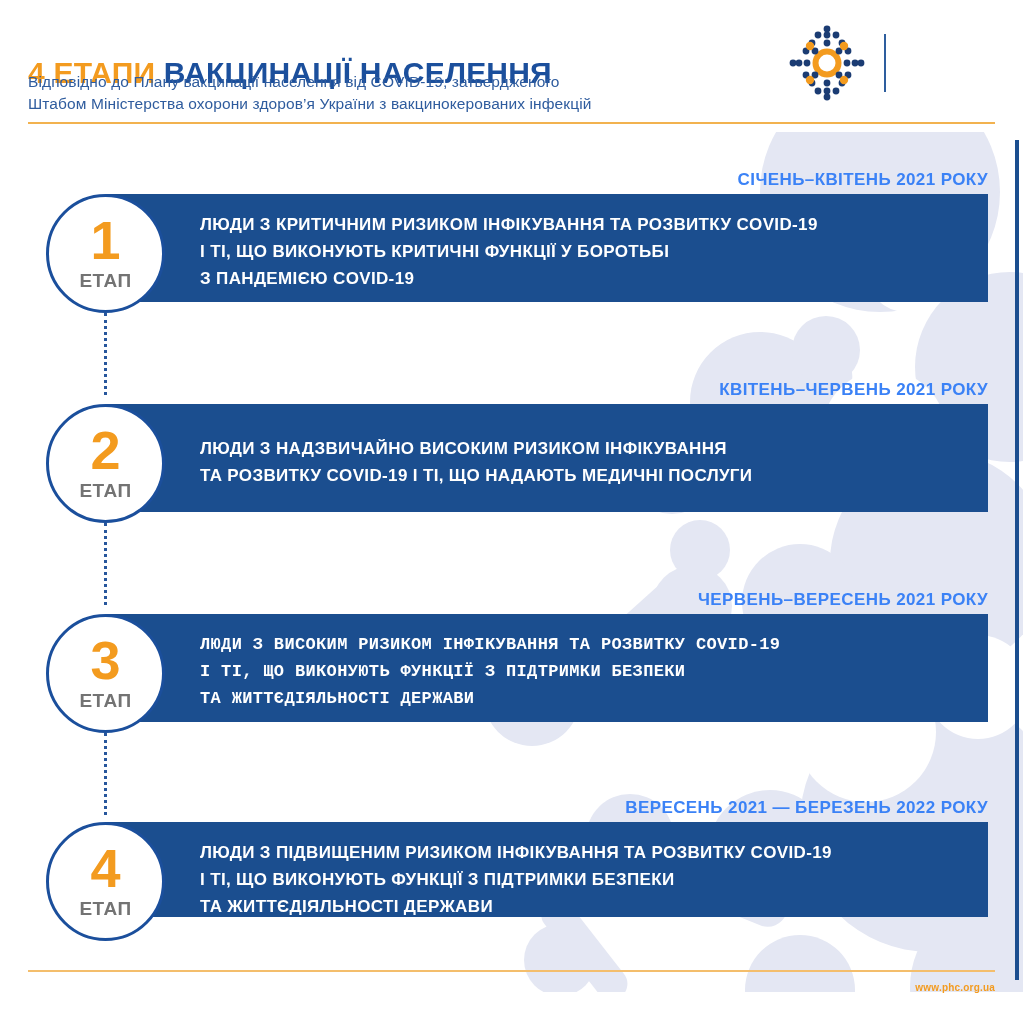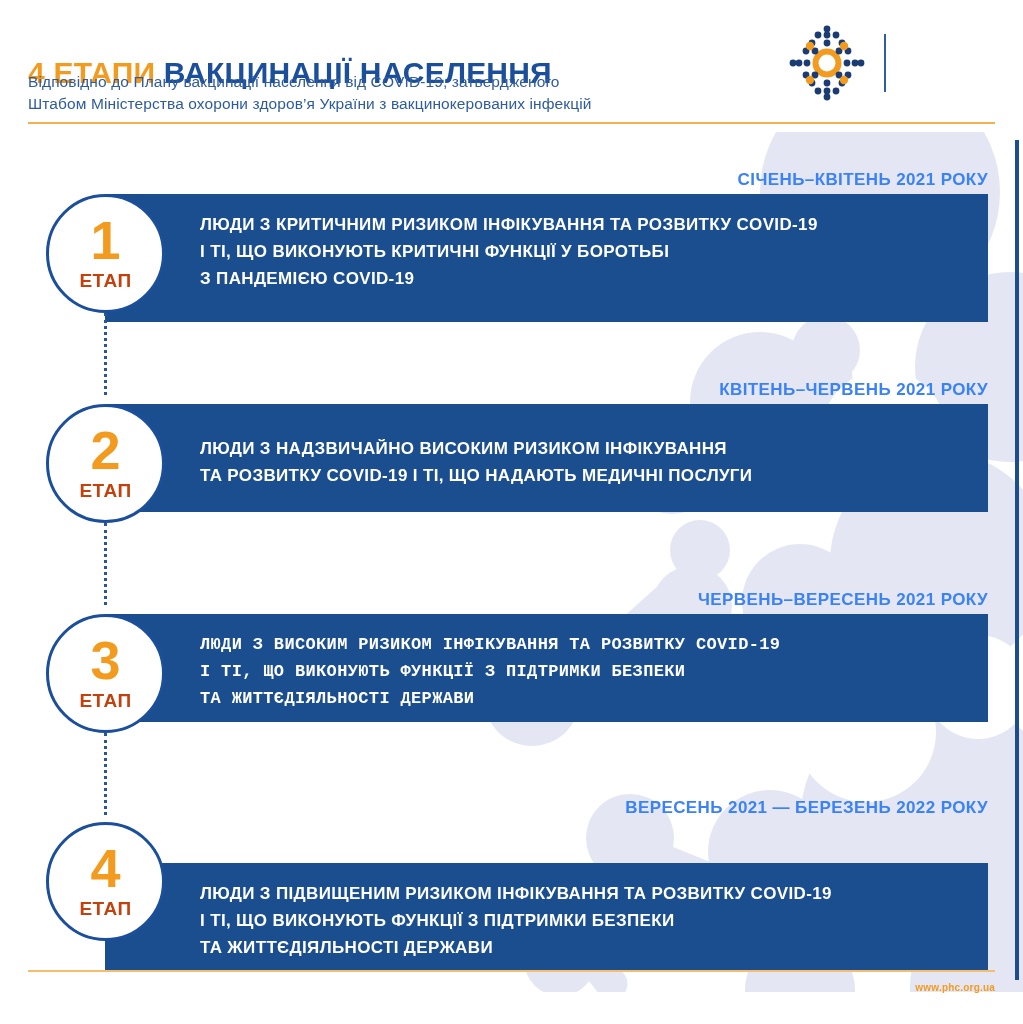--- a/index.html
+++ b/index.html
@@ -146,21 +146,21 @@
     color: #F39B1F;
     font-size: 54px;
     font-weight: bold;
     line-height: 1;
   }
   .circle-label {
     position: absolute;
     left: 0; right: 0;
     bottom: 18px;
     text-align: center;
-    color: #c2410c;
+    color: #737373;
     font-size: 19px;
     font-weight: bold;
     letter-spacing: 0.5px;
   }
 
   .connector {
     position: absolute;
     left: 104px;
     width: 3px;
     border-left: 3px dotted #27569C;
@@ -306,21 +306,21 @@
   </div>
 
   <div id="stages">
 
     <div class="connector" style="top:313px; height:82px;"></div>
     <div class="connector" style="top:523px; height:82px;"></div>
     <div class="connector" style="top:733px; height:82px;"></div>
 
     <div class="stage" style="top:170px;">
       <div class="date-label">СІЧЕНЬ–КВІТЕНЬ 2021 РОКУ</div>
-      <div class="bar" style="height:128px;">
+      <div class="bar" style="height:108px;">
         <div class="bar-text" style="top:18px;">ЛЮДИ З КРИТИЧНИМ РИЗИКОМ ІНФІКУВАННЯ ТА РОЗВИТКУ COVID-19
 І ТІ, ЩО ВИКОНУЮТЬ КРИТИЧНІ ФУНКЦІЇ У БОРОТЬБІ
 З ПАНДЕМІЄЮ COVID-19</div>
       </div>
       <div class="circle" style="top:24px;">
         <div class="circle-num">1</div>
         <div class="circle-label">ЕТАП</div>
       </div>
     </div>
 
@@ -344,21 +344,21 @@
 ТА ЖИТТЄДІЯЛЬНОСТІ ДЕРЖАВИ</div>
       </div>
       <div class="circle" style="top:24px;">
         <div class="circle-num">3</div>
         <div class="circle-label">ЕТАП</div>
       </div>
     </div>
 
     <div class="stage" style="top:798px;">
       <div class="date-label">ВЕРЕСЕНЬ 2021 — БЕРЕЗЕНЬ 2022 РОКУ</div>
-      <div class="bar" style="height:108px;margin-top:41px;">
+      <div class="bar" style="height:95px;">
         <div class="bar-text" style="top:18px;">ЛЮДИ З ПІДВИЩЕНИМ РИЗИКОМ ІНФІКУВАННЯ ТА РОЗВИТКУ COVID-19
 І ТІ, ЩО ВИКОНУЮТЬ ФУНКЦІЇ З ПІДТРИМКИ БЕЗПЕКИ
 ТА ЖИТТЄДІЯЛЬНОСТІ ДЕРЖАВИ</div>
       </div>
       <div class="circle" style="top:24px;">
         <div class="circle-num">4</div>
         <div class="circle-label">ЕТАП</div>
       </div>
     </div>
 

